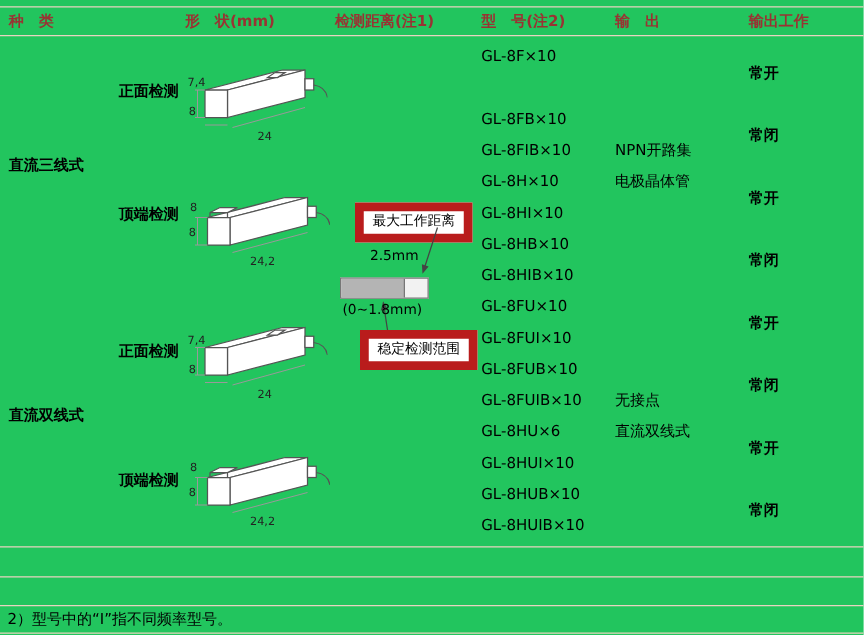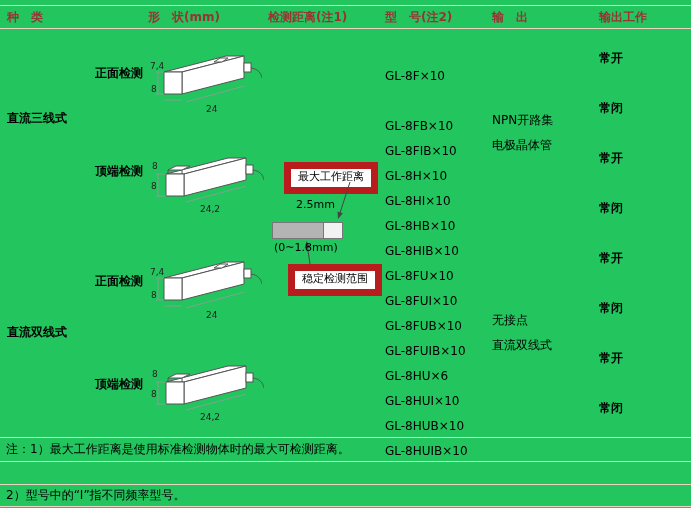--- a/index.html
+++ b/index.html
@@ -4,21 +4,21 @@
 <style>
   html,body{margin:0;padding:0;background:#fff;}
   .page{
     position:relative;width:691px;height:508px;background:#22c55e;overflow:hidden;
     font-family:"DejaVu Sans","Liberation Sans",sans-serif;font-size:12px;color:#000;
   }
   .hline{position:absolute;left:0;width:691px;height:0;border-top:1px solid #e8d4c0;}
   .hcell{position:absolute;top:7px;height:20px;line-height:20px;font-weight:bold;color:#993333;white-space:nowrap;}
   .group-label{position:absolute;left:7px;height:16px;line-height:16px;font-weight:bold;white-space:nowrap;}
   .det-label{position:absolute;left:60px;width:83px;height:18px;line-height:18px;text-align:right;font-weight:bold;white-space:nowrap;}
-  .model{position:absolute;left:385px;height:25px;line-height:25px;white-space:nowrap;margin-top:31px;}
+  .model{position:absolute;left:385px;height:25px;line-height:25px;white-space:nowrap;}
   .out-line{position:absolute;left:492px;height:25px;line-height:25px;white-space:nowrap;}
   .action{position:absolute;left:599px;height:50px;line-height:50px;font-weight:bold;white-space:nowrap;}
   .note{position:absolute;left:6px;height:23px;line-height:23px;white-space:nowrap;}
   .draw{position:absolute;}
   .dbox{position:absolute;border:7px solid #b91c1c;background:#fff;text-align:center;font-size:11px;line-height:16px;white-space:nowrap;}
   .dtext{position:absolute;font-size:11px;white-space:nowrap;}
   .bar-outer{position:absolute;left:272px;top:222px;width:69px;height:15px;border:1px solid #777;background:#f2f2f2;}
   .bar-inner{position:absolute;left:0;top:0;width:50px;height:15px;background:#b4b4b4;border-right:1px solid #777;}
 </style>
 </head>
@@ -33,21 +33,21 @@
   <div class="hline" style="top:484px"></div>
   <div class="hline" style="top:506px"></div>
 
   <div class="hcell" style="left:7px">种　类</div>
   <div class="hcell" style="left:148px">形　状(mm)</div>
   <div class="hcell" style="left:268px">检测距离(注1)</div>
   <div class="hcell" style="left:385px">型　号(注2)</div>
   <div class="hcell" style="left:492px">输　出</div>
   <div class="hcell" style="left:599px">输出工作</div>
 
-  <div class="group-label" style="top:110px">直流三线式</div>
+  <div class="group-label" style="top:124px">直流三线式</div>
   <div class="group-label" style="top:324px">直流双线式</div>
 
   <div class="det-label" style="top:64px">正面检测</div>
   <div class="det-label" style="top:162px">顶端检测</div>
   <div class="det-label" style="top:272px">正面检测</div>
   <div class="det-label" style="top:375px">顶端检测</div>
 
   <svg class="draw" style="left:150px;top:40px" width="112" height="76" viewBox="0 0 112 76">
     <g stroke="#555" fill="#fff" stroke-width="1">
       <polygon points="14,32 32,32 94,16 76,16"></polygon>
@@ -179,16 +179,15 @@
 
   <div class="action" style="top:33px">常开</div>
   <div class="action" style="top:83px">常闭</div>
   <div class="action" style="top:133px">常开</div>
   <div class="action" style="top:183px">常闭</div>
   <div class="action" style="top:233px">常开</div>
   <div class="action" style="top:283px">常闭</div>
   <div class="action" style="top:333px">常开</div>
   <div class="action" style="top:383px">常闭</div>
 
-  <div class="note" style="top:438px">注：1）最大工作距离是使用标准检测物体时的最大可检测距离。</div>
   <div class="note" style="top:484px">2）型号中的“I”指不同频率型号。</div>
 
 </div>
 
 </body></html>

